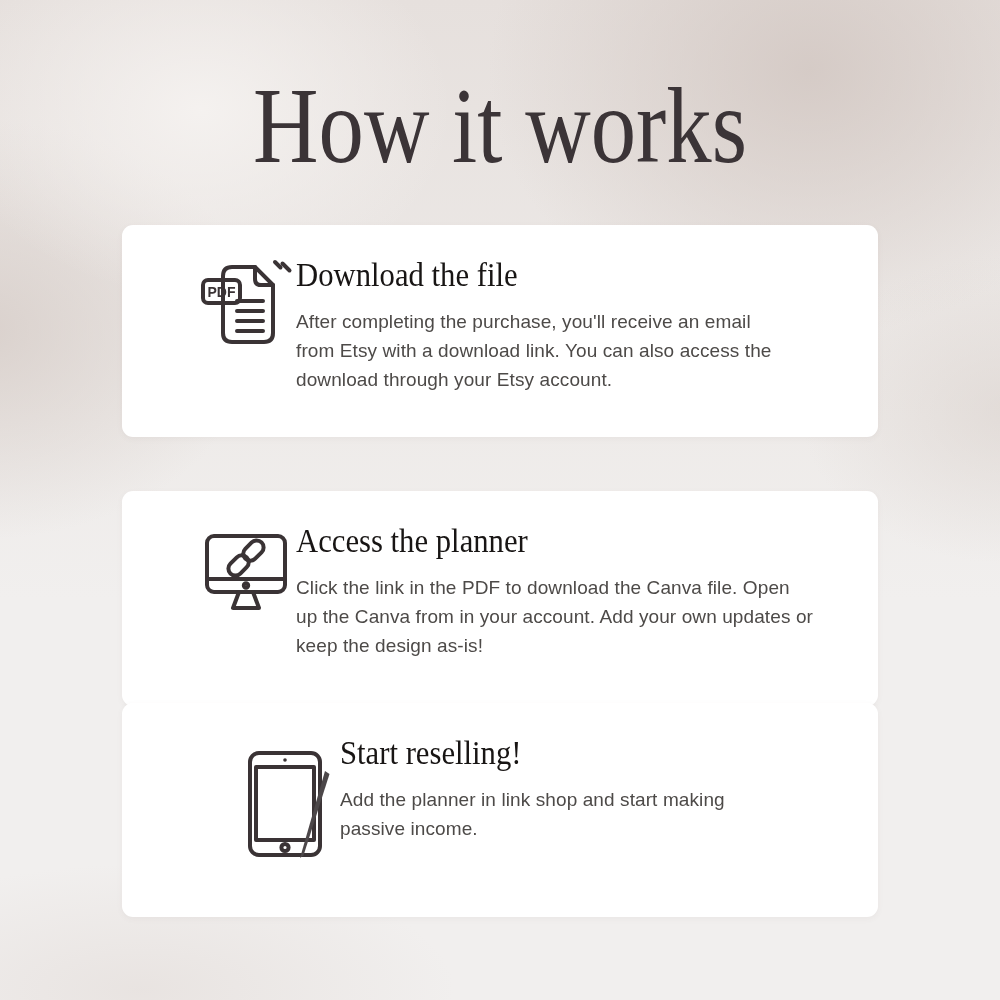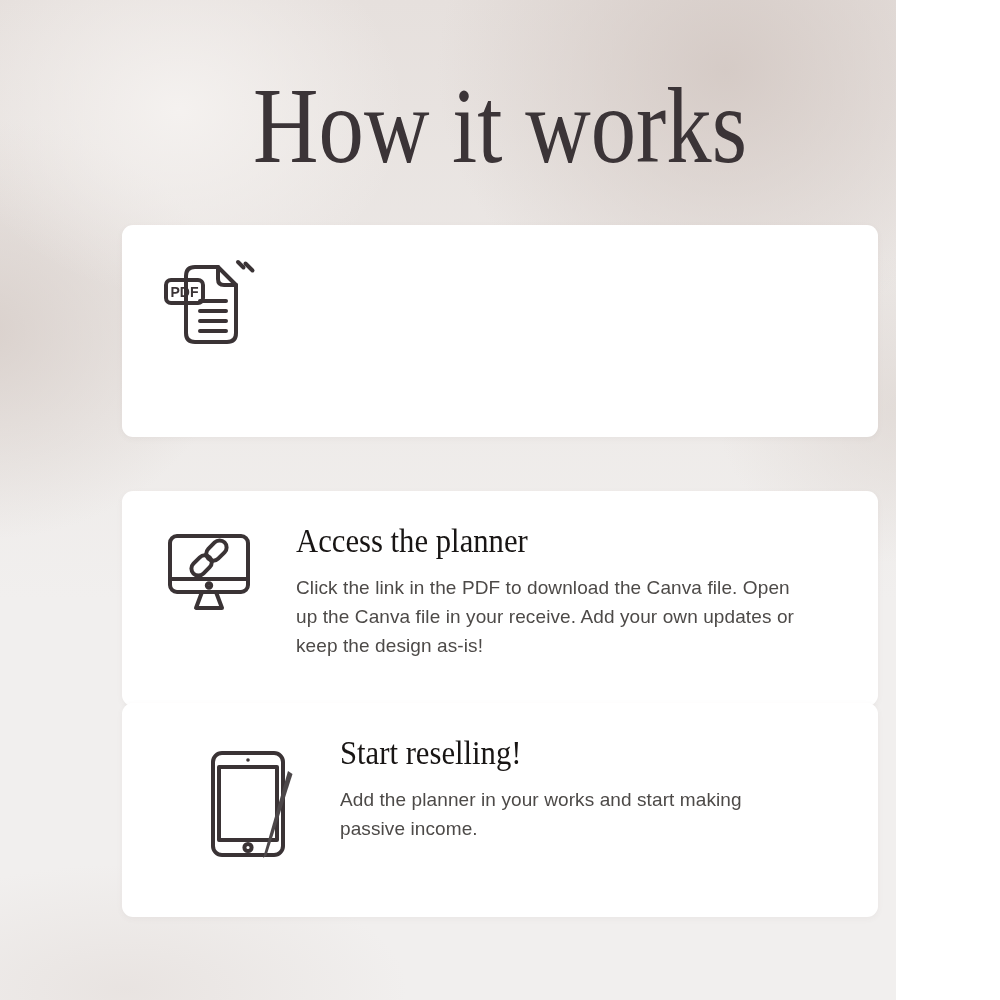--- a/index.html
+++ b/index.html
@@ -5,21 +5,21 @@
   html, body {
     margin: 0;
     padding: 0;
     width: 1000px;
     height: 1000px;
     overflow: hidden;
     font-family: "Liberation Sans", sans-serif;
   }
   .canvas {
     position: relative;
-    width: 896px;
+    width: 1000px;
     height: 1000px;
     background-color: #f1efee;
     background-image:
       radial-gradient(ellipse 35% 26% at 20% 11%, rgba(245,242,240,0.95) 0%, rgba(245,242,240,0) 72%),
       radial-gradient(ellipse 46% 38% at 81% 7%,  rgba(210,199,194,0.85) 0%, rgba(210,199,194,0) 70%),
       radial-gradient(ellipse 40% 30% at -2% 33%, rgba(213,203,198,0.80) 0%, rgba(213,203,198,0) 70%),
       radial-gradient(ellipse 30% 22% at 101% 41%, rgba(216,207,202,0.55) 0%, rgba(216,207,202,0) 70%),
       radial-gradient(ellipse 45% 18% at 14% 99%, rgba(224,216,212,0.50) 0%, rgba(224,216,212,0) 70%),
       linear-gradient(180deg, #e6e0dd 0%, #eeebe9 42%, #f1efee 60%, #f1efee 100%);
   }
@@ -50,21 +50,21 @@
     flex-direction: row;
     box-sizing: border-box;
   }
   .card.card-1 { top: 225px; height: 212px; }
   .card.card-2 { top: 463px; height: 215px; margin-top: 28px; }
   .card.card-3 { top: 703px; height: 214px; padding-left: 44px; }
   .icon-col {
     width: 174px;
     flex: 0 0 174px;
     display: flex;
-    justify-content: center;
+    justify-content: flex-end;
     align-items: flex-start;
   }
   .card-1 .icon-col svg { margin-top: 28px; }
   .card-2 .icon-col svg { margin-top: 29px; }
   .card-3 .icon-col svg { margin-top: 42px; }
   .text-col {
     flex: 1 1 auto;
     padding-top: 32px;
     padding-right: 20px;
   }
@@ -107,53 +107,59 @@
     <div class="icon-col">
       <svg width="100" height="100" viewBox="0 0 100 100">
         <path class="icon-stroke" d="M36 14 H59 L77 32 V80 Q77 89 68 89 H36 Q27 89 27 80 V23 Q27 14 36 14 Z"></path>
         <path class="icon-stroke" d="M59 14 V26 Q59 32 65 32 H77"></path>
         <path class="icon-stroke" stroke-width="3.4" d="M79 9 L84.5 14.5 M86.5 10.5 L93.5 17.5"></path>
         <rect class="icon-stroke" x="7" y="27" width="37" height="23" rx="5" fill="#ffffff"></rect>
         <text x="25.5" y="43.5" text-anchor="middle" font-size="14" font-weight="bold" font-family="Liberation Sans, sans-serif" fill="#3a3335">PDF</text>
         <path class="icon-stroke" stroke-width="3.4" d="M41 48 H67 M41 58 H67 M41 68 H67 M41 78 H67"></path>
       </svg>
     </div>
+    <div class="text-col">
+      <h2 class="card-title">Download the file</h2>
+      <p class="card-body">After completing the purchase, you'll receive an email
+from Etsy with a download link. You can also access the
+download through your Etsy account.</p>
+    </div>
   </div>
 
   <div class="card card-2">
     <div class="icon-col">
       <svg width="100" height="100" viewBox="0 0 100 100">
         <rect class="icon-stroke" x="11" y="16" width="78" height="56" rx="7"></rect>
         <line class="icon-stroke" stroke-width="3.2" x1="11" y1="59" x2="89" y2="59"></line>
         <circle class="icon-stroke" stroke-width="3" cx="50" cy="65.5" r="2.2"></circle>
         <path class="icon-stroke" d="M43 72 L37 88 H63 L57 72"></path>
         <g transform="rotate(-45 50 38)">
           <rect class="icon-stroke" x="28" y="31" width="23" height="14" rx="7"></rect>
           <rect class="icon-stroke" x="49" y="31" width="23" height="14" rx="7"></rect>
         </g>
       </svg>
     </div>
     <div class="text-col">
       <h2 class="card-title">Access the planner</h2>
       <p class="card-body">Click the link in the PDF to download the Canva file. Open
-up the Canva file in your receive. Add your own updates or
+up the Canva from in your account. Add your own updates or
 keep the design as-is!</p>
     </div>
   </div>
 
   <div class="card card-3">
     <div class="icon-col">
       <svg width="100" height="118" viewBox="0 0 100 118">
         <rect class="icon-stroke" x="10" y="8" width="70" height="102" rx="9"></rect>
         <rect class="icon-stroke" stroke-width="3.2" x="16" y="22" width="58" height="73"></rect>
         <circle cx="45" cy="15" r="1.8" fill="#3a3335"></circle>
         <circle class="icon-stroke" stroke-width="3.2" cx="45" cy="102.5" r="3.6"></circle>
         <polygon points="60,113 85,26 89.5,29 63.5,110.5" fill="#4c4749"></polygon>
       </svg>
     </div>
     <div class="text-col">
       <h2 class="card-title">Start reselling!</h2>
-      <p class="card-body">Add the planner in your works and start making
+      <p class="card-body">Add the planner in link shop and start making
 passive income.</p>
     </div>
   </div>
 
 </div>
 
 </body></html>

